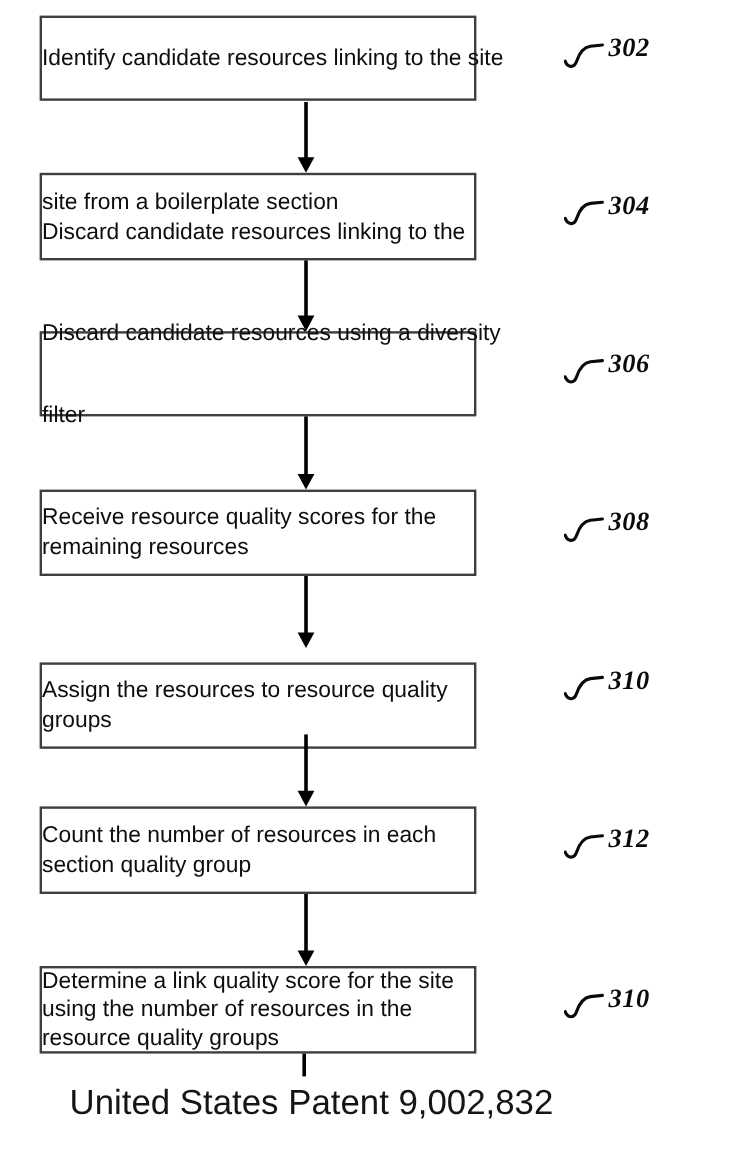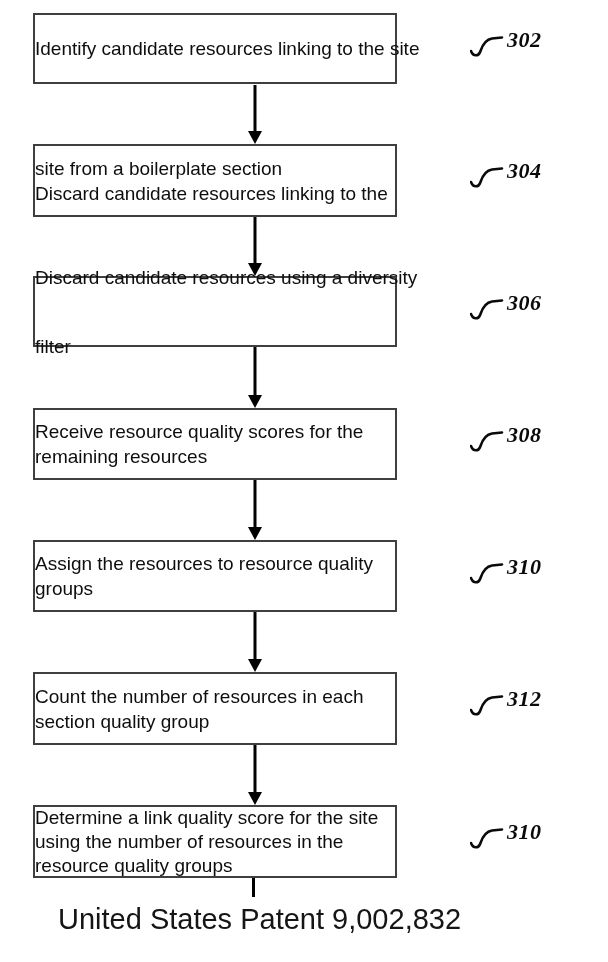--- a/index.html
+++ b/index.html
@@ -161,21 +161,21 @@
       <path d="M1,17 C3,22.5 8.5,23 10.5,17 C12.5,11 15.5,5.5 22,4.5 L32,3.5" fill="none" stroke="#0a0a0a" stroke-width="2.6" stroke-linecap="round"></path>
     </svg>
     <span class="ref-num">308</span>
   </div>
 
   <div class="arrow" style="top:480px; height:60px;">
     <div class="shaft"></div>
     <div class="head"></div>
   </div>
 
-  <div class="flow-box" style="top:540px; height:72px;">
+  <div class="flow-box" style="top:552px; height:72px;">
     <span class="line">Assign the resources to resource quality</span>
     <span class="line">groups</span>
   </div>
   <div class="ref-marker" style="top:554px;">
     <svg width="34" height="24" viewBox="0 0 34 24">
       <path d="M1,17 C3,22.5 8.5,23 10.5,17 C12.5,11 15.5,5.5 22,4.5 L32,3.5" fill="none" stroke="#0a0a0a" stroke-width="2.6" stroke-linecap="round"></path>
     </svg>
     <span class="ref-num">310</span>
   </div>
 

